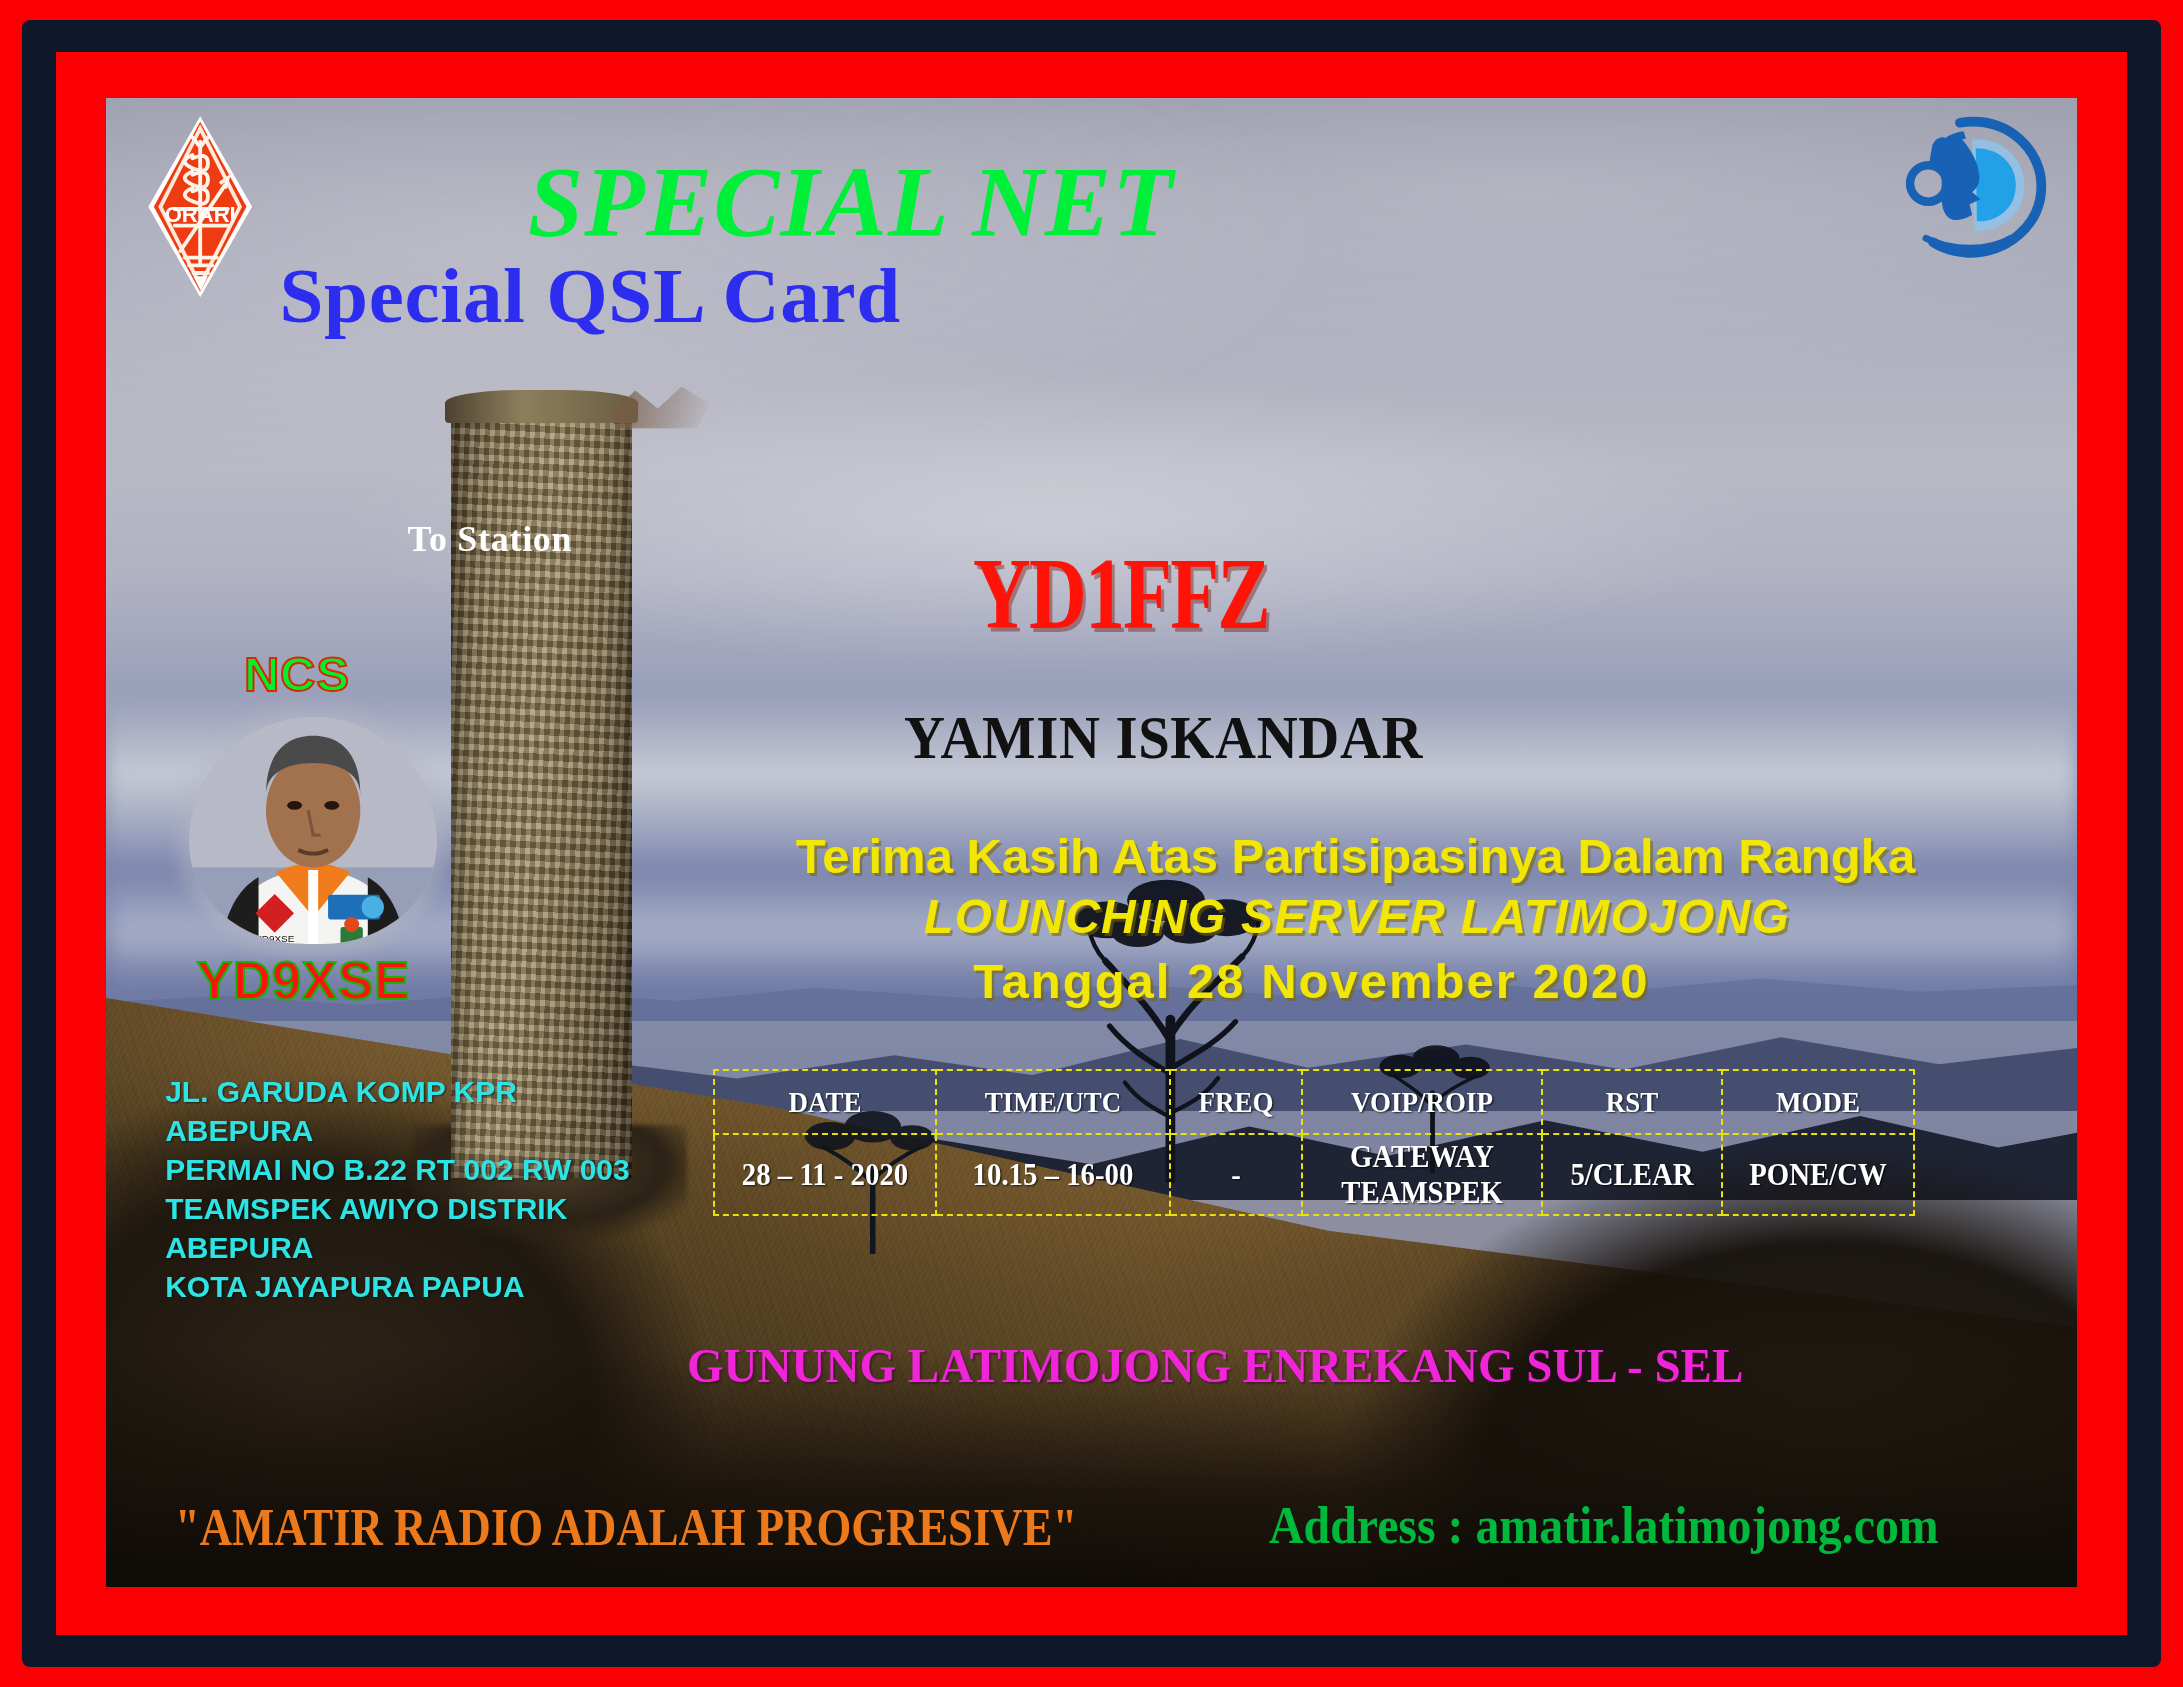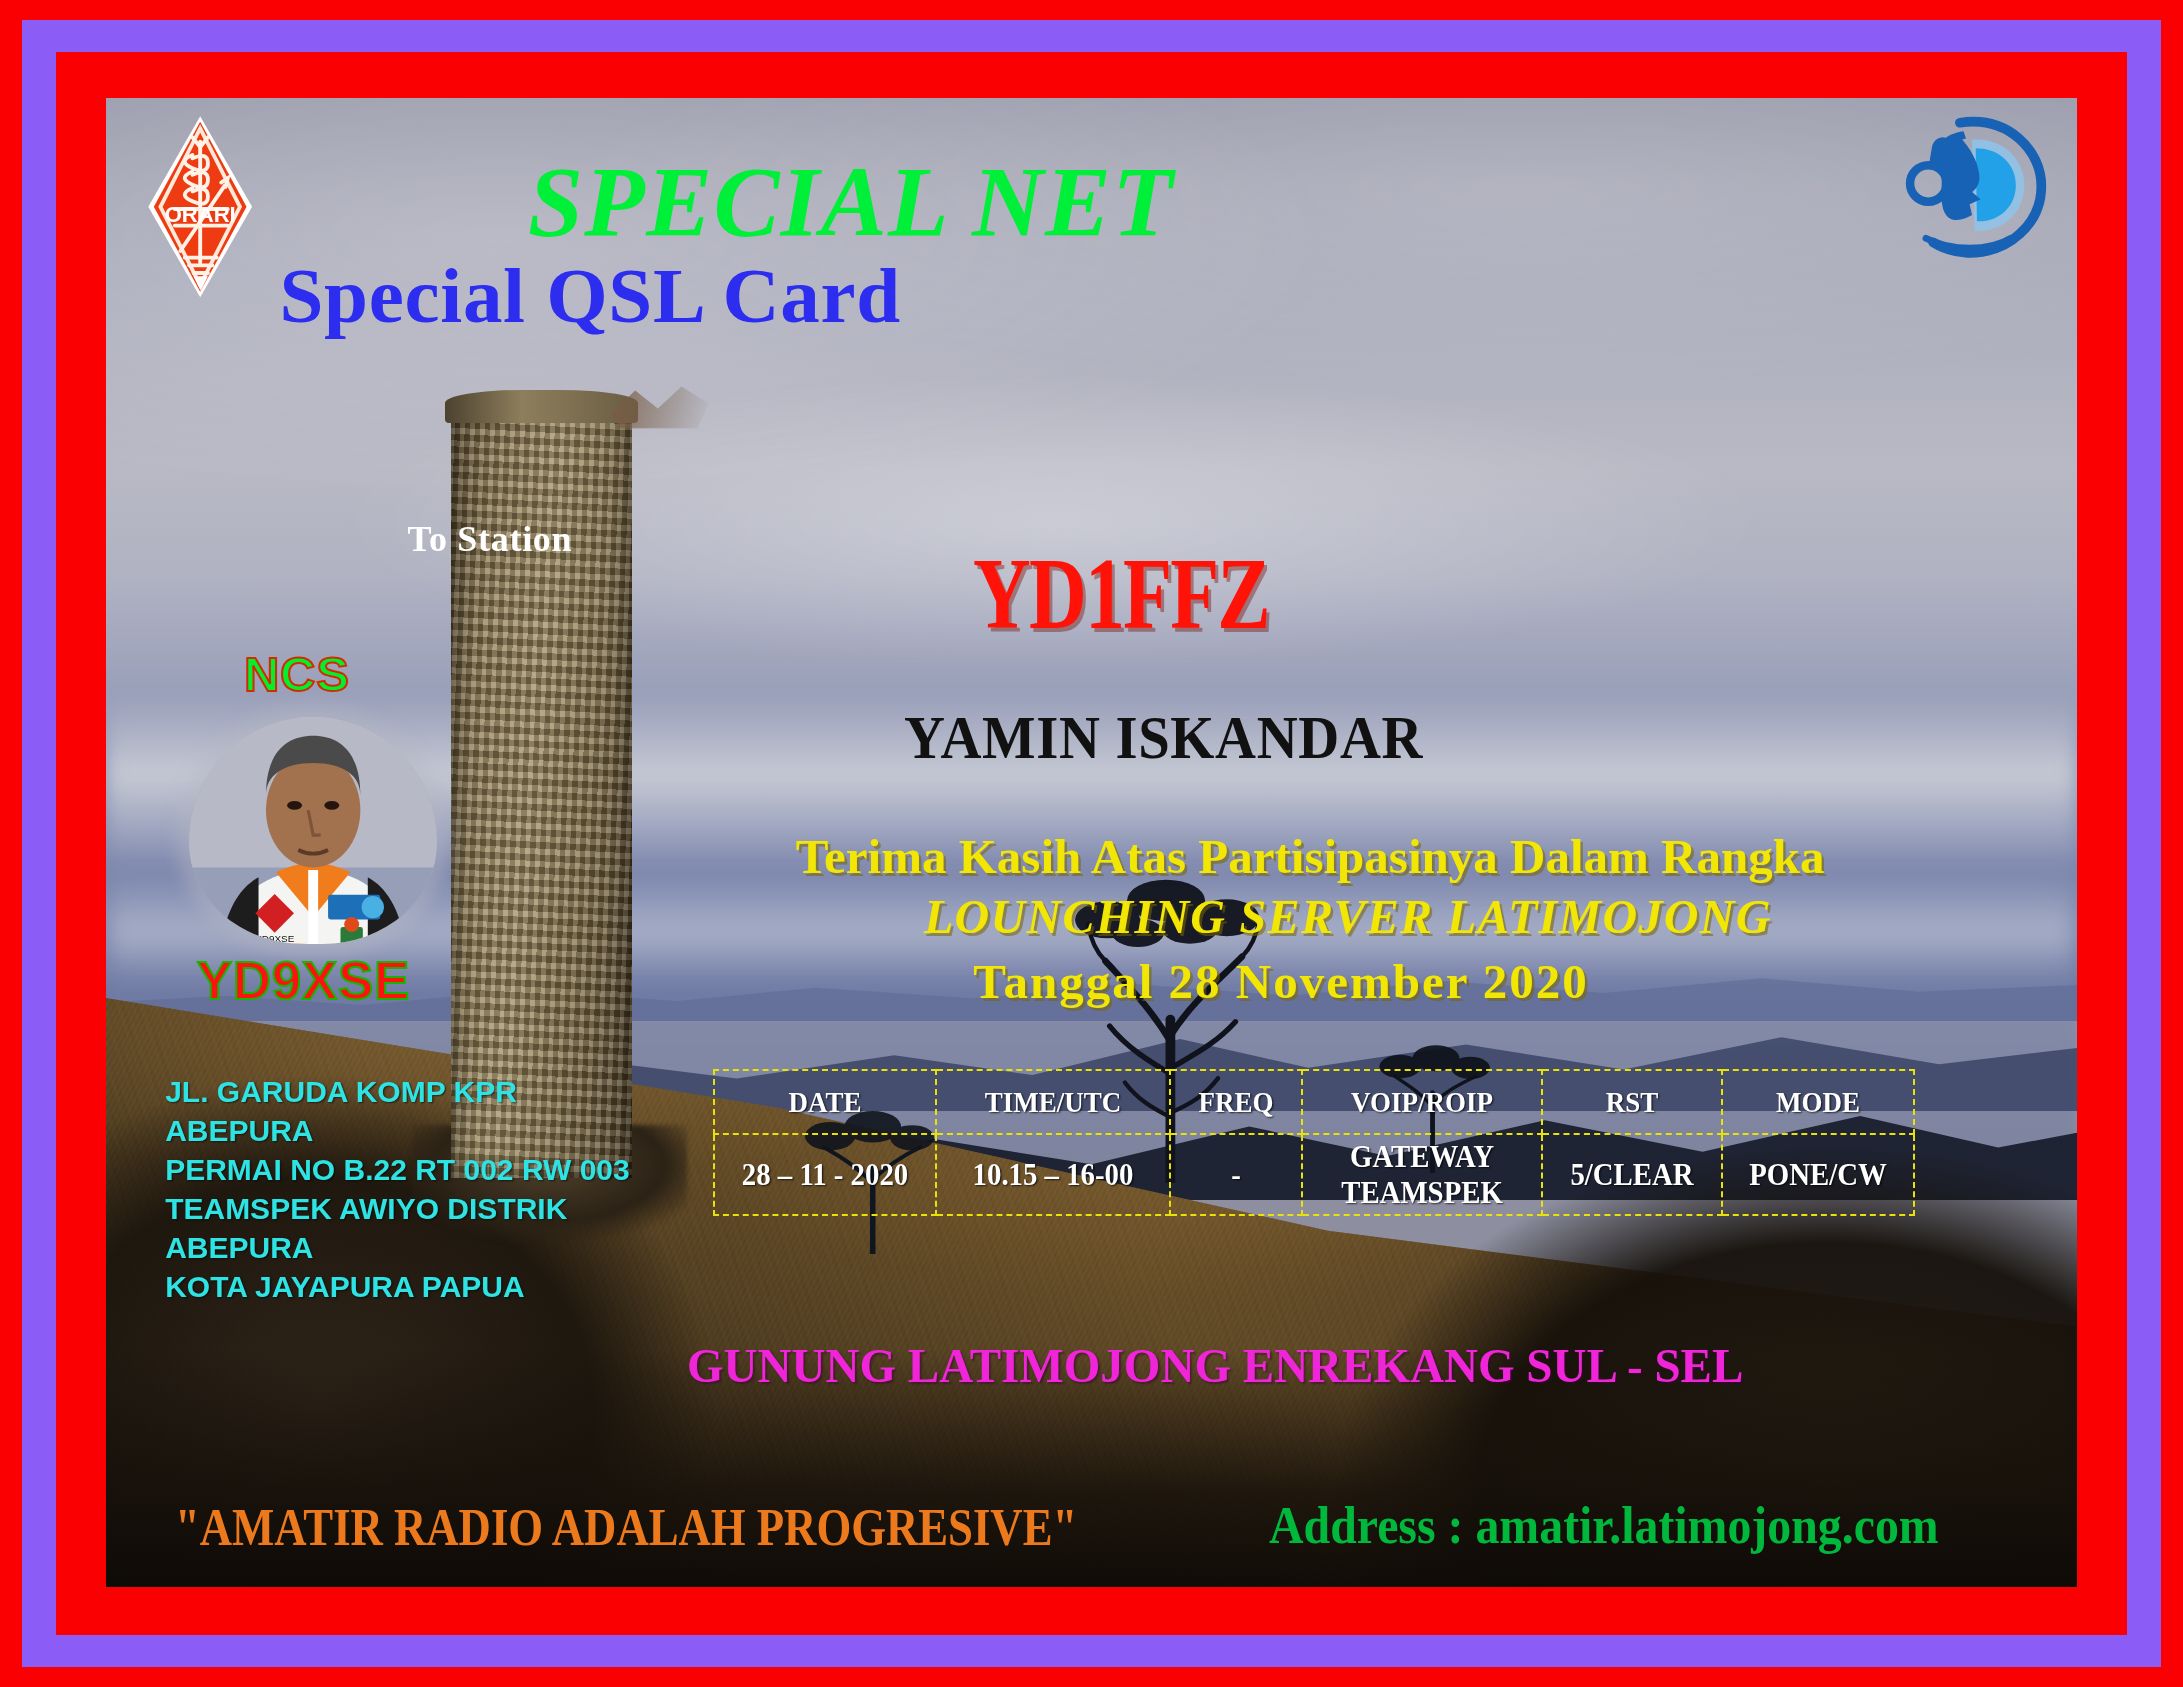--- a/index.html
+++ b/index.html
@@ -6,21 +6,22 @@
   html,body{ width:2183px; height:1687px; overflow:hidden; background:#ff0000; }
   body{ font-family:"Liberation Serif", serif; }
 
   
   #card{
     position:absolute; left:0; top:0; width:2183px; height:1687px;
     background:#fb0003;
   }
   #white-gap{
     position:absolute; left:22px; top:20px; right:22px; bottom:20px;
-    background:#8b5cf6;
+    background:#0f172a;
+    border-radius:8px;
   }
   #inner-red{
     position:absolute; left:34px; top:32px; right:34px; bottom:32px;
     background:#fb0003;
   }
   #photo{
     position:absolute; left:50px; top:46px; right:50px; bottom:48px;
     overflow:hidden;
     background:#8d8fa0;
   }
@@ -212,21 +213,21 @@
 
   #opname{
     left:40.5%; top:40.6%;
     font-family:"Liberation Serif", serif;
     font-weight:bold; font-size:61px; color:#111111;
     letter-spacing:0.7px;
     transform:scaleX(.93); transform-origin:left top;
   }
 
   .yel{
-    font-family:Liberation Serif, serif;
+    font-family:Liberation Sans, sans-serif;
     font-weight:bold;
     color:#f2e605;
     text-shadow:2.6px 2.6px 0 rgba(120,100,0,.55);
     white-space:nowrap;
   }
   #thanks1{ left:35.0%; top:49.0%; font-size:49px; }
   #thanks2{ left:41.5%; top:53.1%; font-size:48px; font-style:italic; letter-spacing:1.3px; }
   #thanks3{ left:44.0%; top:57.4%; font-size:49px; letter-spacing:2px; }
 
   

